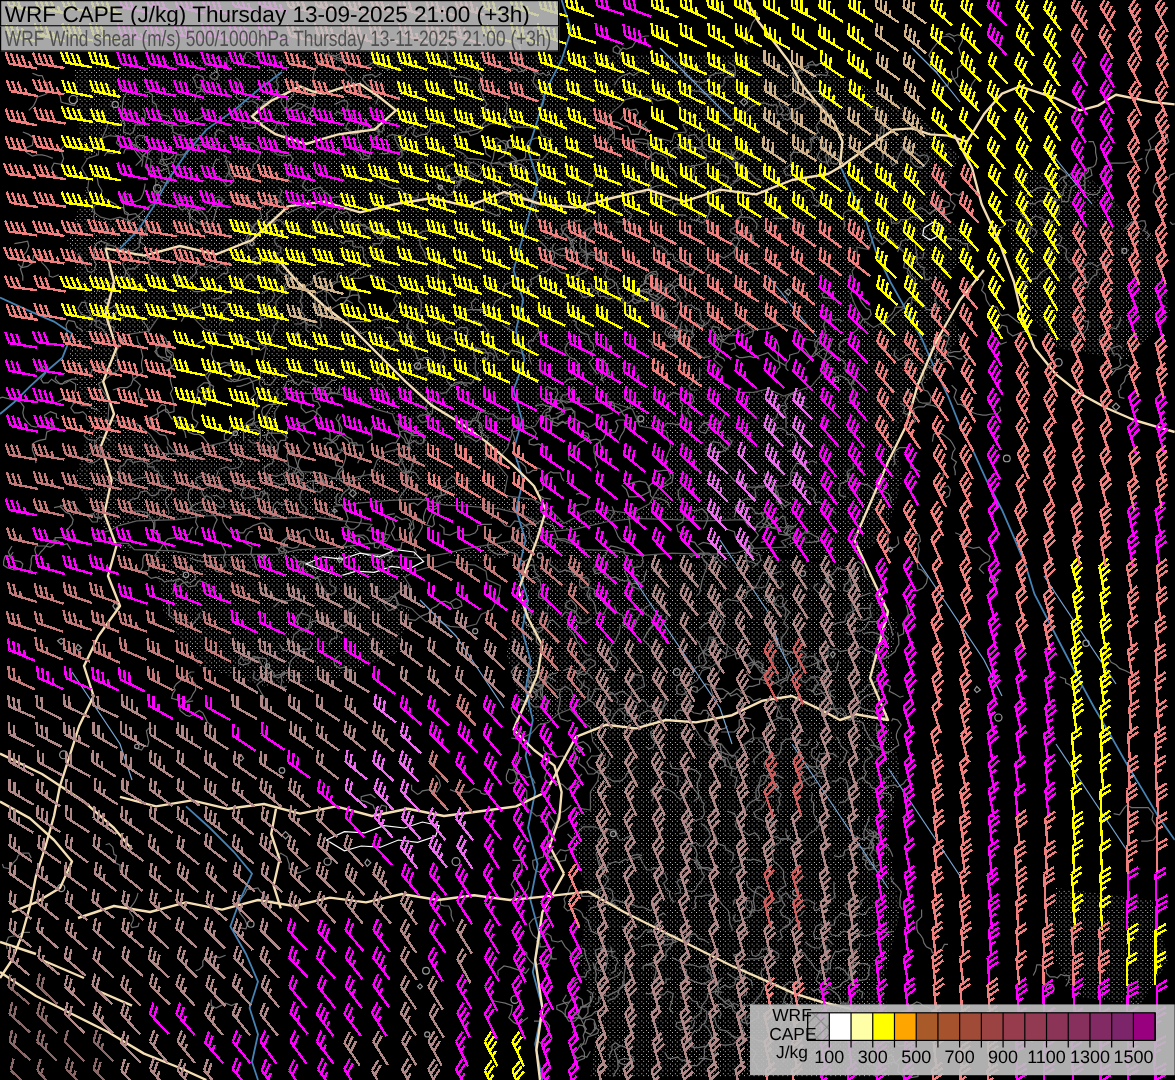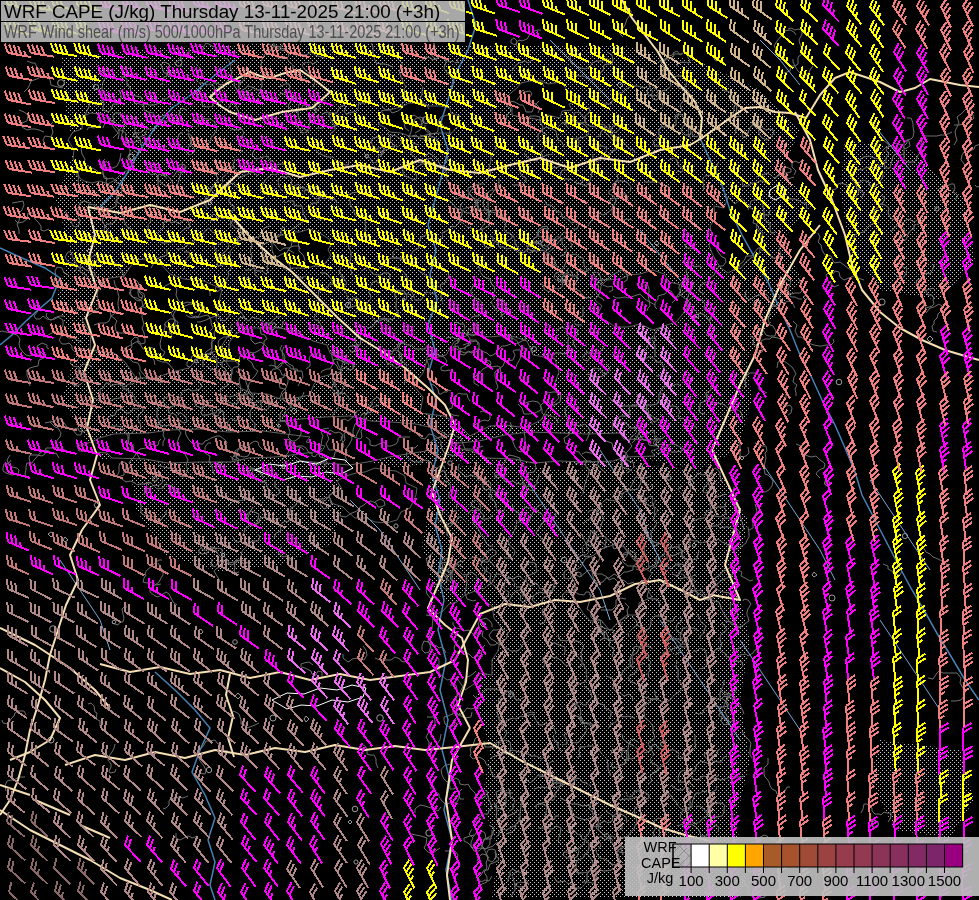--- a/index.html
+++ b/index.html
@@ -2466,21 +2466,21 @@
 <use href="#b2h" transform="translate(31 868) rotate(44)"></use>
 <use href="#b1" transform="translate(54 868) rotate(45)"></use>
 <use href="#b2h" transform="translate(78 868) rotate(45)"></use>
 <use href="#b1" transform="translate(9 892) rotate(43)"></use>
 <use href="#b1h" transform="translate(31 892) rotate(47)"></use>
 <use href="#b2h" transform="translate(55 891) rotate(45)"></use>
 <use href="#b2" transform="translate(78 891) rotate(46)"></use>
 </g>
 </g>
 </svg>
-<div class="tbar" id="t1">WRF CAPE (J/kg) Thursday 13-11-2025 21:00 (+3h)</div>
+<div class="tbar" id="t1">WRF CAPE (J/kg) Thursday 13-09-2025 21:00 (+3h)</div>
 <div class="tbar" id="t2"><span>WRF Wind shear (m/s) 500/1000hPa Thursday 13-11-2025 21:00 (+3h)</span></div>
 <div id="legend">
 <svg width="354" height="59" viewBox="0 0 354 59" xmlns="http://www.w3.org/2000/svg">
 <path d="M48 25l14 -14M48 16l9 -9M53 30l13 -13M61 30l5 -5M52 7l14 14M48 20l10 10" stroke="#909090" stroke-width="1" fill="none"></path>
 <rect x="66.1" y="7" width="18.1" height="23" fill="#ffffff"></rect>
 <rect x="84.2" y="7" width="18.1" height="23" fill="#ffffa8"></rect>
 <rect x="102.3" y="7" width="18.1" height="23" fill="#ffff00"></rect>
 <rect x="120.4" y="7" width="18.1" height="23" fill="#ffa500"></rect>
 <rect x="138.5" y="7" width="18.1" height="23" fill="#a85a28"></rect>
 <rect x="156.6" y="7" width="18.1" height="23" fill="#a5522d"></rect>

